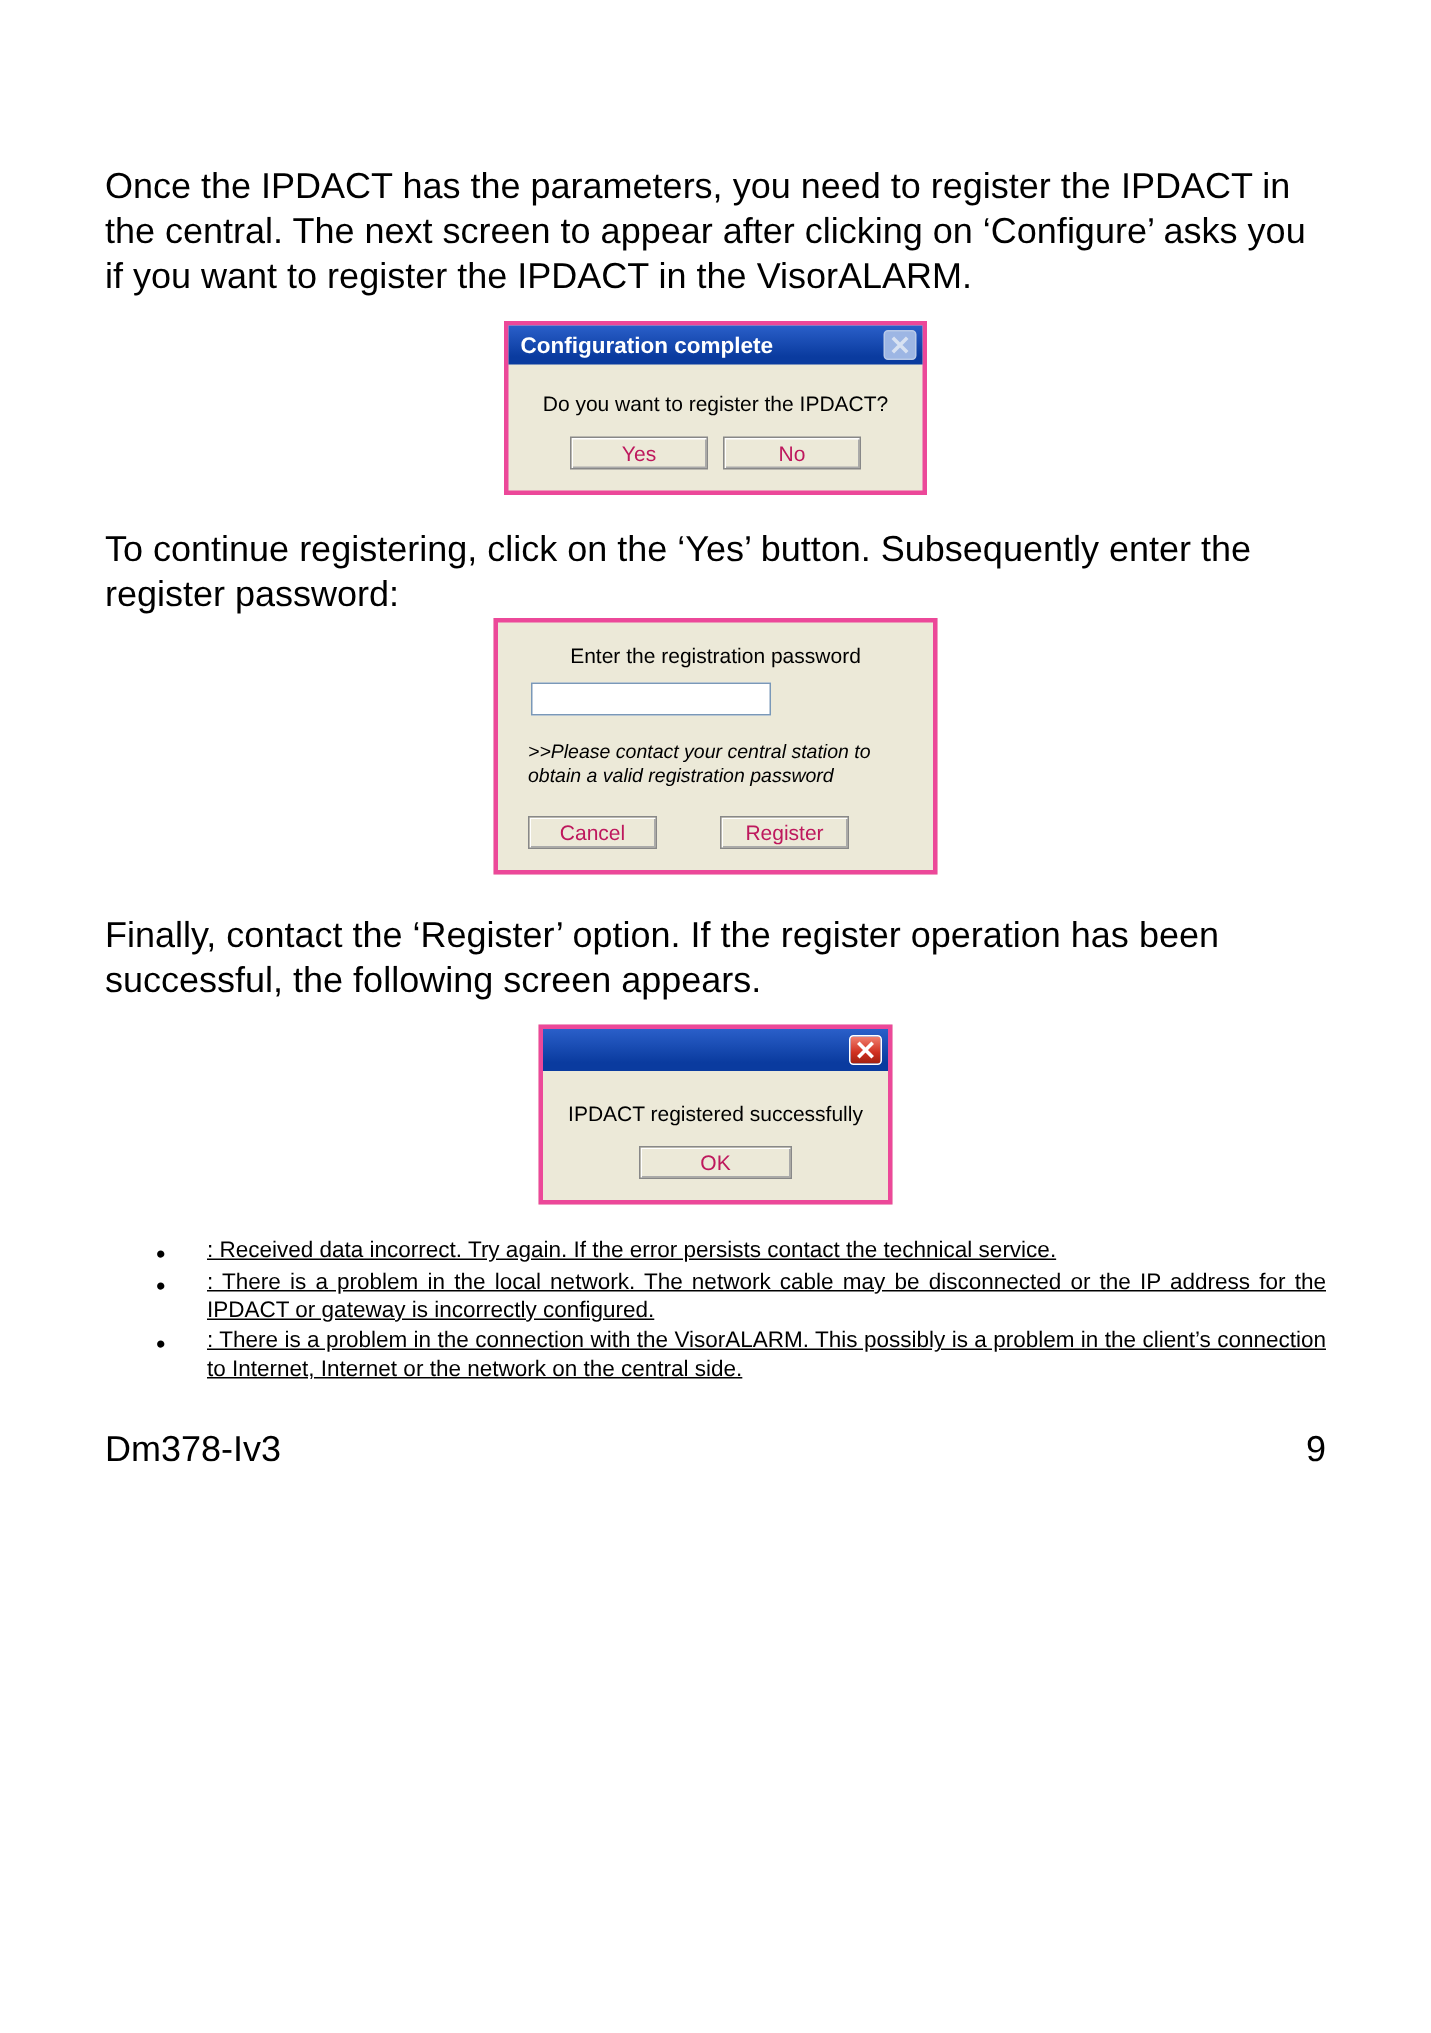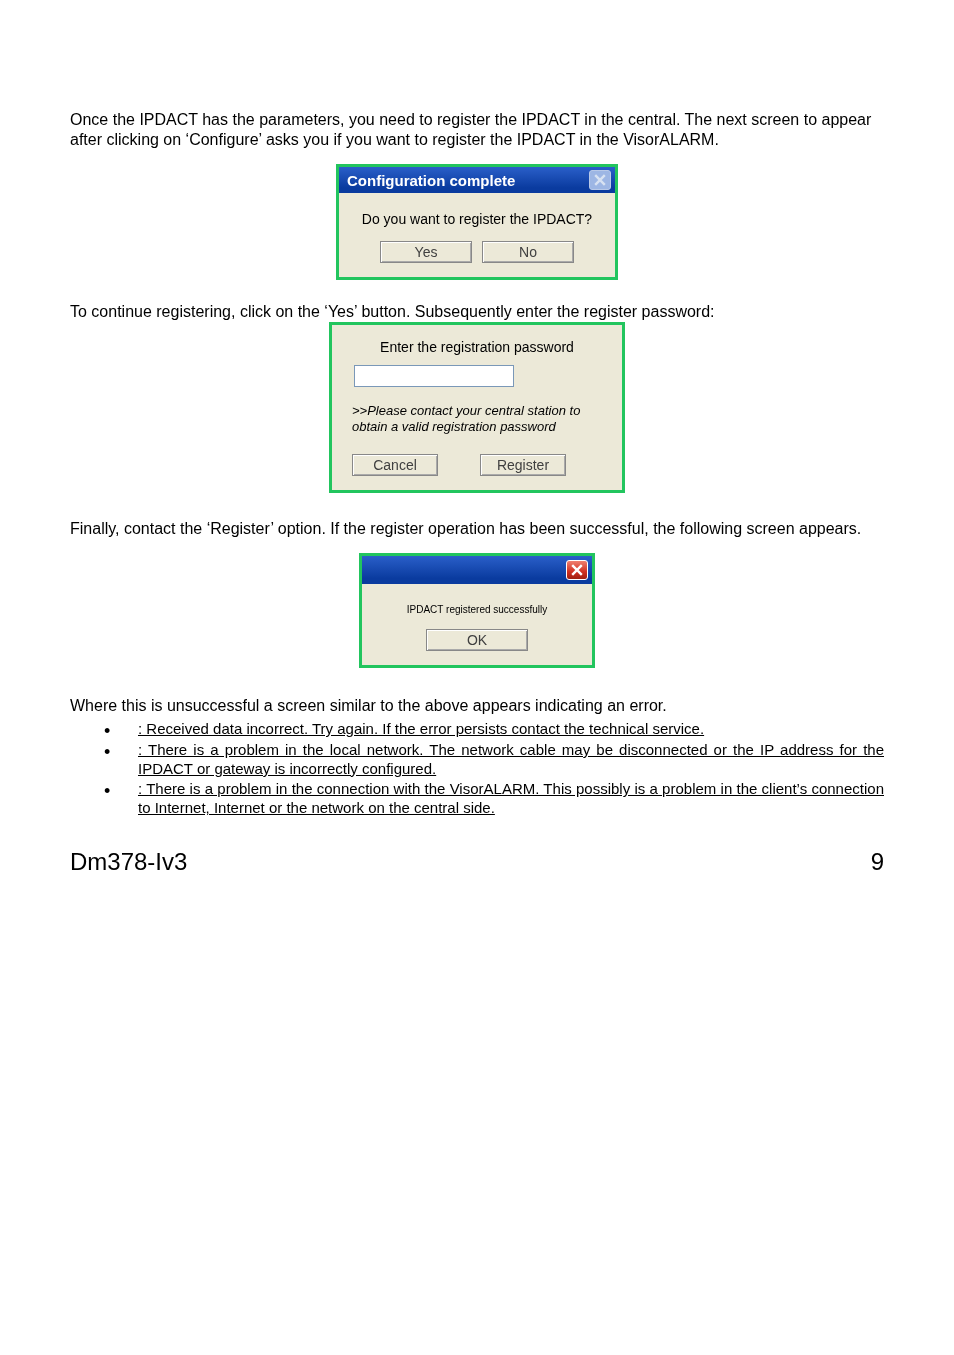--- a/index.html
+++ b/index.html
@@ -9,31 +9,31 @@
     font-family: Arial, Helvetica, sans-serif;
     color: #000;
     width: 954px;
   }
   .page {
     padding: 110px 70px 40px 70px;
     box-sizing: border-box;
     width: 954px;
   }
   .body-text {
-    font-size: 16px;
+    font-size: 24px;
     line-height: 1.25;
     margin: 0 0 4px 0;
   }
   .dialog-wrap {
     display: flex;
     justify-content: center;
     margin: 14px 0 22px 0;
   }
   .dialog {
-    border: 3px solid #22c55e;
+    border: 3px solid #ec4899;
     background: #ece9d8;
     font-family: Tahoma, Arial, sans-serif;
     font-size: 14px;
     box-shadow: none;
   }
   .titlebar {
     display: flex;
     align-items: center;
     justify-content: space-between;
     padding: 2px 4px 2px 8px;
@@ -79,21 +79,21 @@
   }
   .btn {
     display: inline-block;
     background: #ece9d8;
     border: 1px solid #888;
     box-shadow: inset 1px 1px 0 #fff, inset -1px -1px 0 #aaa;
     font-size: 14px;
     padding: 2px 0;
     text-align: center;
     font-family: Tahoma, Arial, sans-serif;
-    color: #404040;
+    color: #be185d;
   }
   .btn.w88 { width: 90px; }
   .btn.w100 { width: 100px; }
   .btn.w82 { width: 84px; }
   .btn-row {
     display: flex;
     gap: 10px;
     justify-content: center;
   }
   .dlg2 { width: 290px; }
@@ -119,21 +119,21 @@
     margin-bottom: 20px;
     line-height: 1.2;
   }
   .dlg2 .btn-row {
     justify-content: flex-start;
     gap: 42px;
     padding-left: 6px;
   }
   .dlg3 { width: 230px; }
   .dlg3 .msg {
-    font-size: 10px;
+    font-size: 14px;
     margin: 8px 0 14px 0;
   }
   .bullets {
     margin: 4px 0 0 34px;
     padding: 0;
     list-style: none;
   }
   .bullets li {
     position: relative;
     padding-left: 34px;
@@ -215,21 +215,20 @@
       </div>
       <div class="dlg-body dlg-body-center">
         <div class="msg">IPDACT registered successfully</div>
         <div class="btn-row">
           <span class="btn w100">OK</span>
         </div>
       </div>
     </div>
   </div>
 
-  <p class="body-text" style="margin-top:28px;">Where this is unsuccessful a screen similar to the above appears indicating an error.</p>
 
   <ul class="bullets">
     <li>: Received data incorrect. Try again. If the error persists contact the technical service.</li>
     <li>: There is a problem in the local network. The network cable may be disconnected or the IP address for the IPDACT or gateway is incorrectly configured.</li>
     <li>: There is a problem in the connection with the VisorALARM. This possibly is a problem in the client’s connection to Internet, Internet or the network on the central side.</li>
   </ul>
 
   <div class="footer">
     <span>Dm378-Iv3</span>
     <span>9</span>

